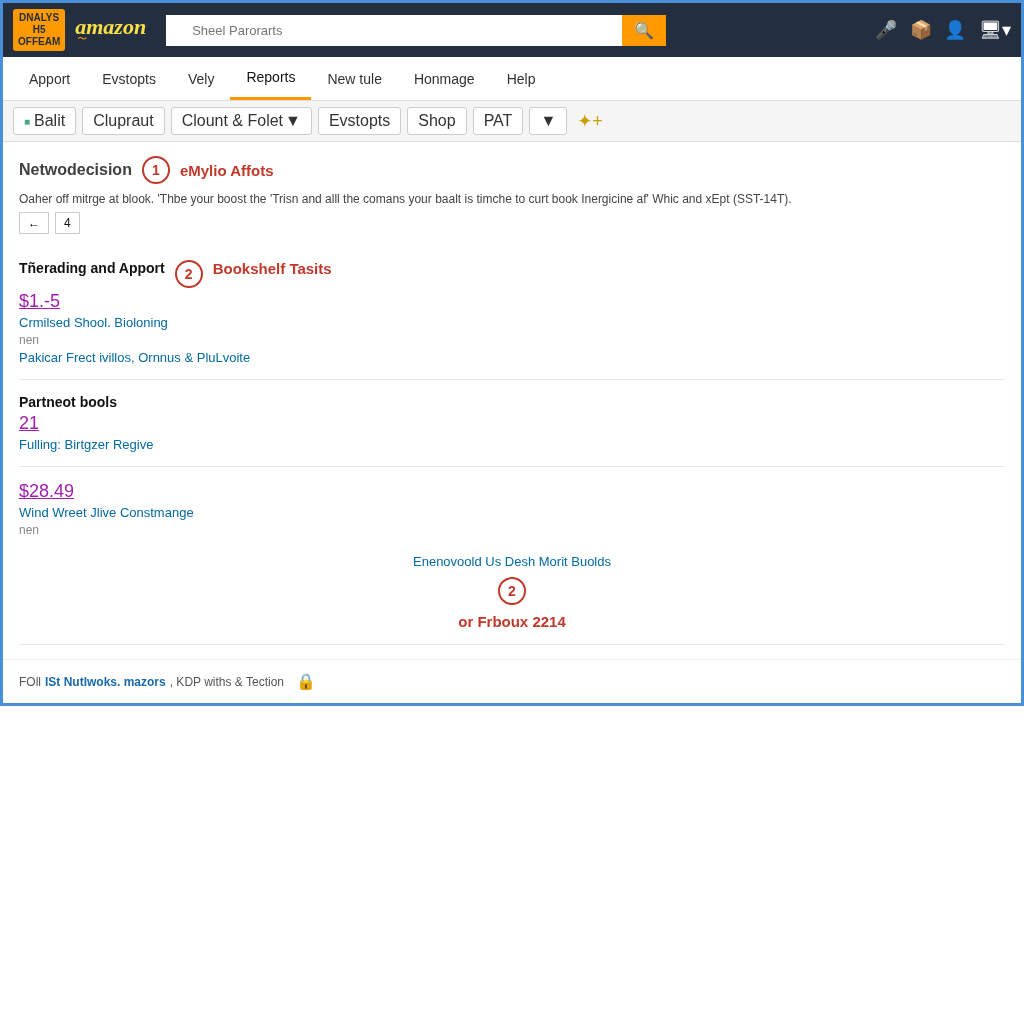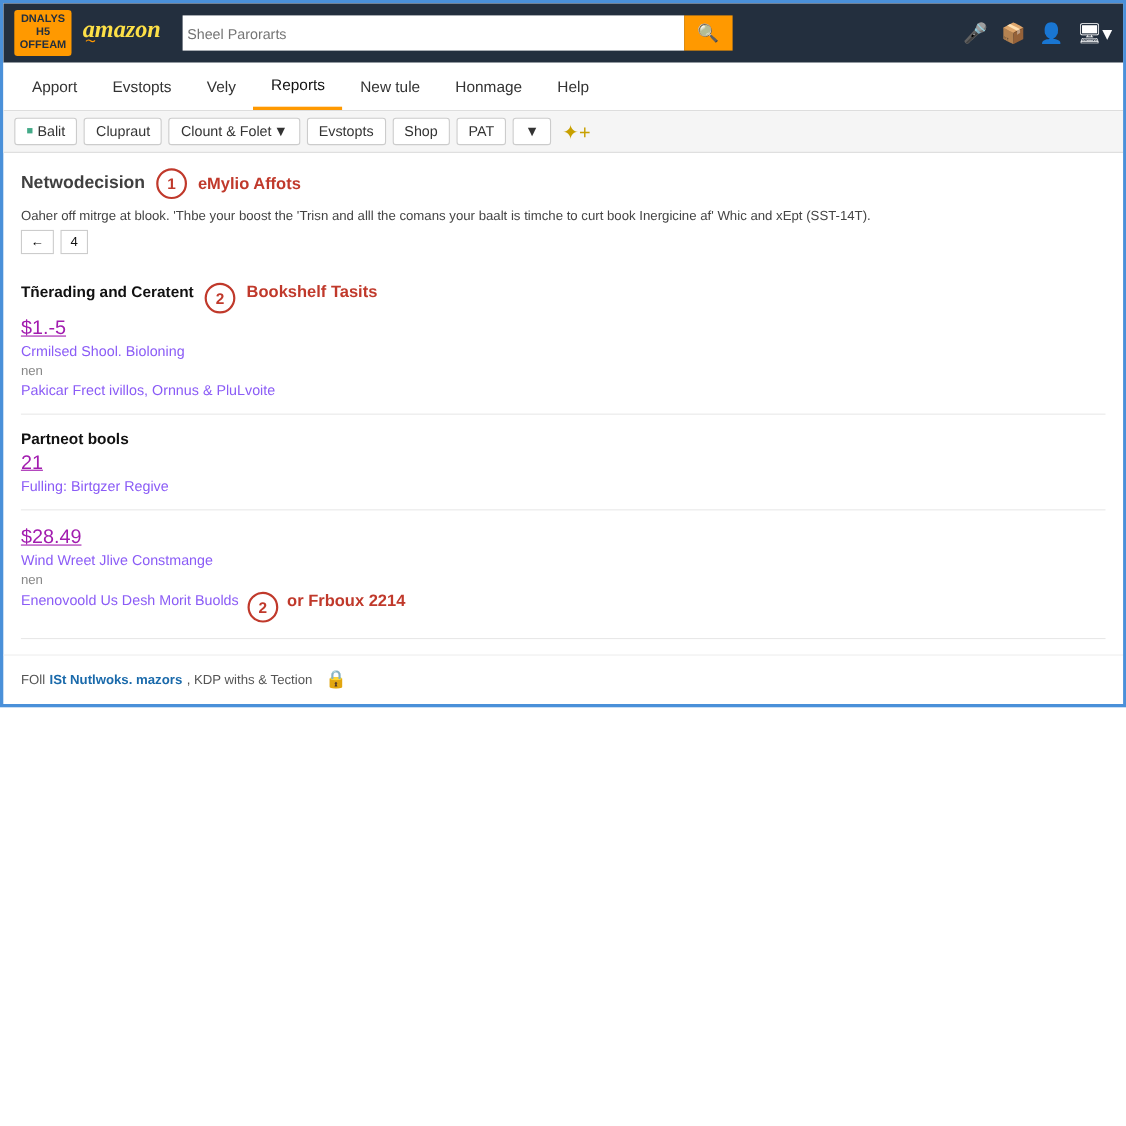--- a/index.html
+++ b/index.html
@@ -38,21 +38,21 @@
       margin-left: 2px;
     }
     .search-bar {
       display: flex;
       flex: 1;
       max-width: 500px;
       margin-left: 10px;
     }
     .search-bar input {
       flex: 1;
-      padding: 6px 4px;
+      padding: 6px 26px;
       border: none;
       font-size: 13px;
       outline: none;
     }
     .search-btn {
       background: #f90;
       border: none;
       padding: 6px 12px;
       cursor: pointer;
       font-size: 16px;
@@ -104,21 +104,21 @@
     }
     .toolbar-btn {
       display: flex;
       align-items: center;
       gap: 4px;
       padding: 4px 10px;
       border: 1px solid #ccc;
       background: #fff;
       border-radius: 3px;
       cursor: pointer;
-      font-size: 13px;
+      font-size: 16px;
       color: #333;
     }
     .toolbar-btn.green-icon::before {
       content: '■';
       color: #4a8;
       font-size: 10px;
     }
     .toolbar-dropdown {
       display: flex;
       align-items: center;
@@ -209,35 +209,37 @@
       font-size: 14px;
       color: #111;
     }
     .product-price {
       font-size: 18px;
       color: #a21caf;
       margin-bottom: 3px;
       text-decoration: underline;
     }
     .product-link {
-      color: #8b5cf6;
+      color: #0369a1;
       font-size: 13px;
       cursor: pointer;
       text-decoration: none;
+      margin-top: 13px;
     }
     .product-tag {
       font-size: 12px;
       color: #888;
       margin: 3px 0;
     }
     .badge-row {
       display: flex;
-      align-items: flex-start;
+      align-items: center;
       gap: 8px;
       margin-top: 4px;
+      flex-direction: column;
     }
 
     
     .footer-row {
       padding: 12px 16px;
       border-top: 1px solid #eee;
       font-size: 12px;
       color: #555;
       display: flex;
       align-items: center;
@@ -312,21 +314,21 @@
 
   <div class="description-text">Oaher off mitrge at blook. 'Thbe your boost the 'Trisn and alll the comans your baalt is timche to curt book Inergicine af' Whic and xEpt (SST-14T).</div>
 
   <div class="pagination-row">
     <button class="pagination-arrow">←</button>
     <span class="pagination-num">4</span>
   </div>
 
   <div class="product-item">
     <div class="product-title-row">
-      <span class="product-name">Tñerading and Ceratent</span>
+      <span class="product-name">Tñerading and Apport</span>
       <span class="badge-circle">2</span>
       <span class="badge-label">Bookshelf Tasits</span>
     </div>
     <div class="product-price">$1.-5</div>
     <a class="product-link">Crmilsed Shool. Bioloning</a>
     <div class="product-tag">nen</div>
     <a class="product-link">Pakicar Frect ivillos, Ornnus &amp; PluLvoite</a>
   </div>
 
   <div class="product-item">

